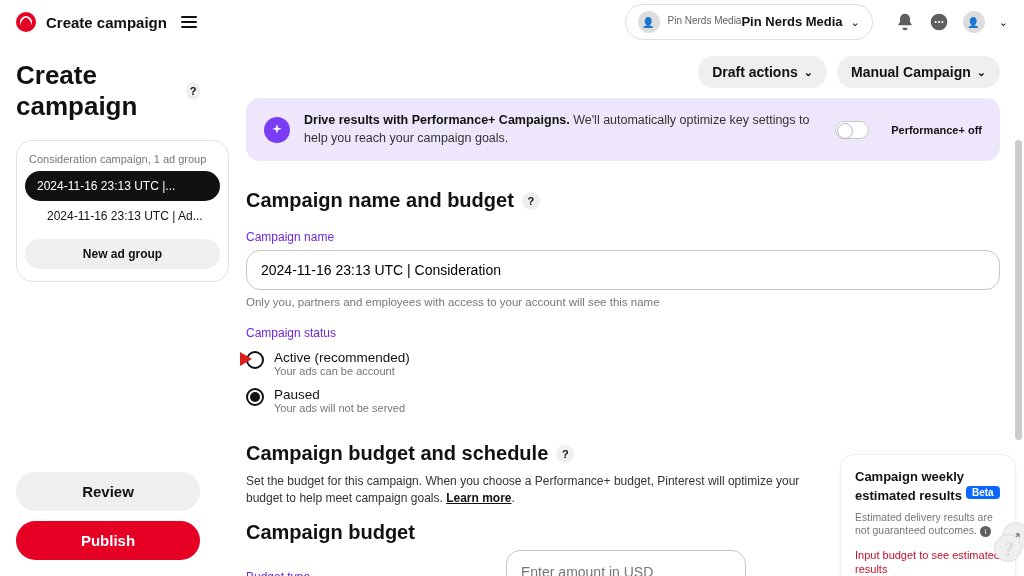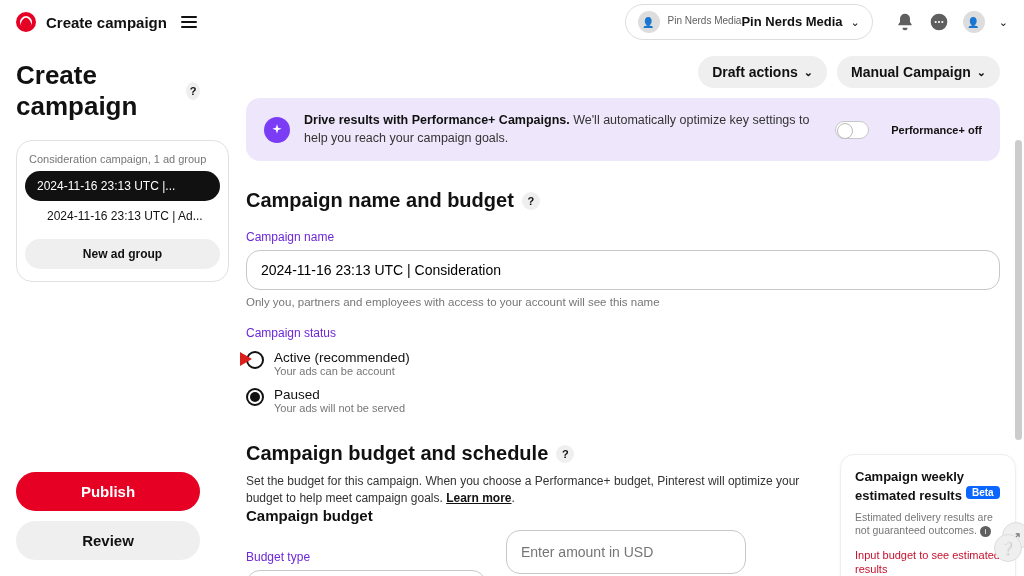--- a/index.html
+++ b/index.html
@@ -62,21 +62,21 @@
 .budcol{flex:1;max-width:240px}
 .select{border:1px solid #c7c7c7;border-radius:14px;padding:13px 14px;font-size:14px;display:flex;align-items:center;justify-content:space-between;cursor:pointer}
 .est-card{position:absolute;right:8px;top:410px;width:176px;border:1px solid #eee;border-radius:14px;padding:12px 14px;background:#fff;box-shadow:0 1px 4px rgba(0,0,0,.04)}
 .est-title{font-size:13px;font-weight:700;line-height:1.3}
 .beta{display:inline-block;background:#0a66ff;color:#fff;font-size:10px;font-weight:700;border-radius:4px;padding:1px 6px;margin-left:4px;vertical-align:top}
 .est-sub{font-size:10.5px;color:#767676;margin-top:6px;line-height:1.3}
 .est-warn{font-size:11px;color:#c8102e;margin-top:10px;line-height:1.3}
 .info-ic{display:inline-block;width:11px;height:11px;border-radius:50%;background:#5f5f5f;color:#fff;font-size:8px;text-align:center;line-height:11px;margin-left:3px}
 .scrollbar{position:absolute;right:2px;top:96px;width:7px;height:300px;background:#ccc;border-radius:4px}
 .float-ic{position:absolute;width:28px;height:28px;border-radius:50%;background:#efefef;border:1px solid #ddd;display:flex;align-items:center;justify-content:center;font-size:13px;color:#767676}
-.h3{font-size:15px;font-weight:700;margin-top:0}
+.h3{font-size:20px;font-weight:700;margin-top:14px}
 .bdesc{font-size:12px;color:#333;margin-top:8px;line-height:1.4;max-width:560px}
 .bdesc a{color:#111;font-weight:700;text-decoration:underline}
 </style>
 </head>
 <body>
 
 <div class="topbar">
   <div class="logo"></div>
   <div class="topbar-title">Create campaign</div>
   <div class="hamburger">
@@ -114,22 +114,22 @@
       <span>Create campaign</span>
       <span class="help">?</span>
     </div>
     <div class="card">
       <div class="card-h">Consideration campaign, 1 ad group</div>
       <div class="rowitem active">2024-11-16 23:13 UTC |...</div>
       <div class="rowitem inactive">2024-11-16 23:13 UTC | Ad...</div>
       <div class="newgroup">New ad group</div>
     </div>
     <div class="left-bottom">
+      <div class="btn gray">Review</div>
       <div class="btn red">Publish</div>
-      <div class="btn gray">Review</div>
     </div>
   </div>
 
   <div class="right">
     <div class="rt-header">
       <div class="spacer"></div>
       <div class="pill">
           <span>Draft actions</span>
           <span class="chev">⌄</span>
         </div>

